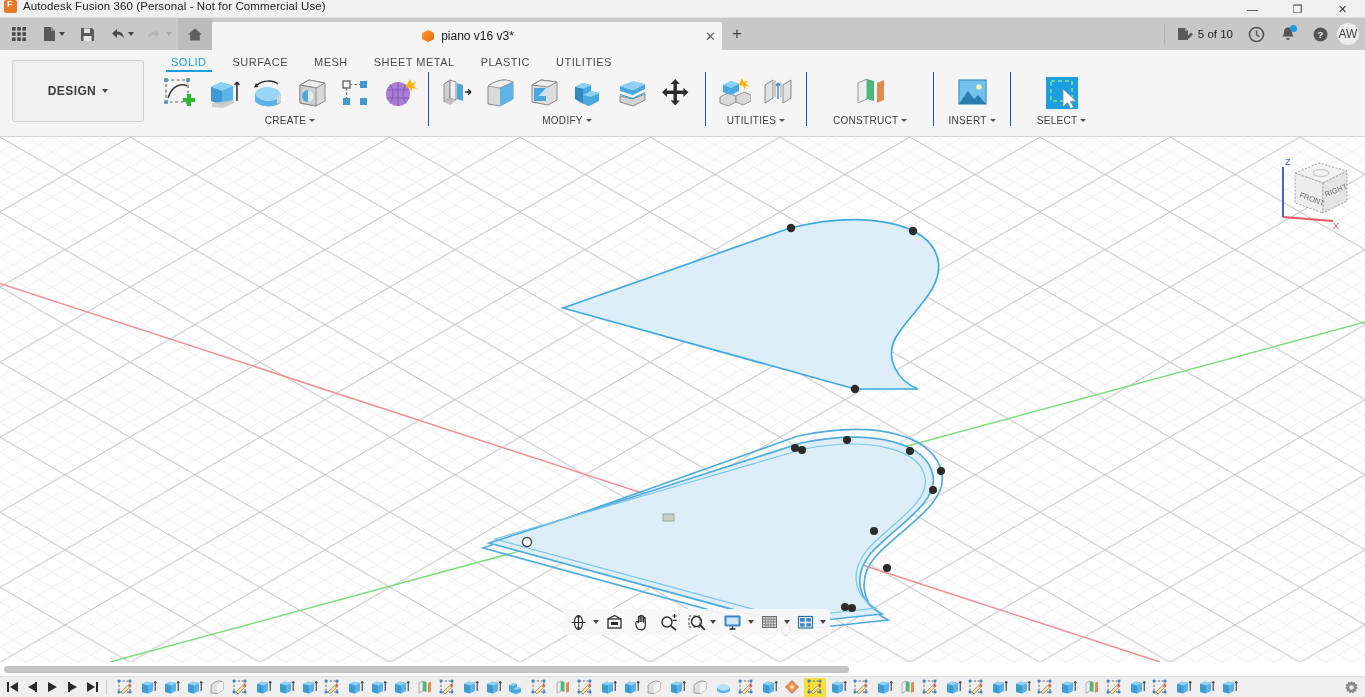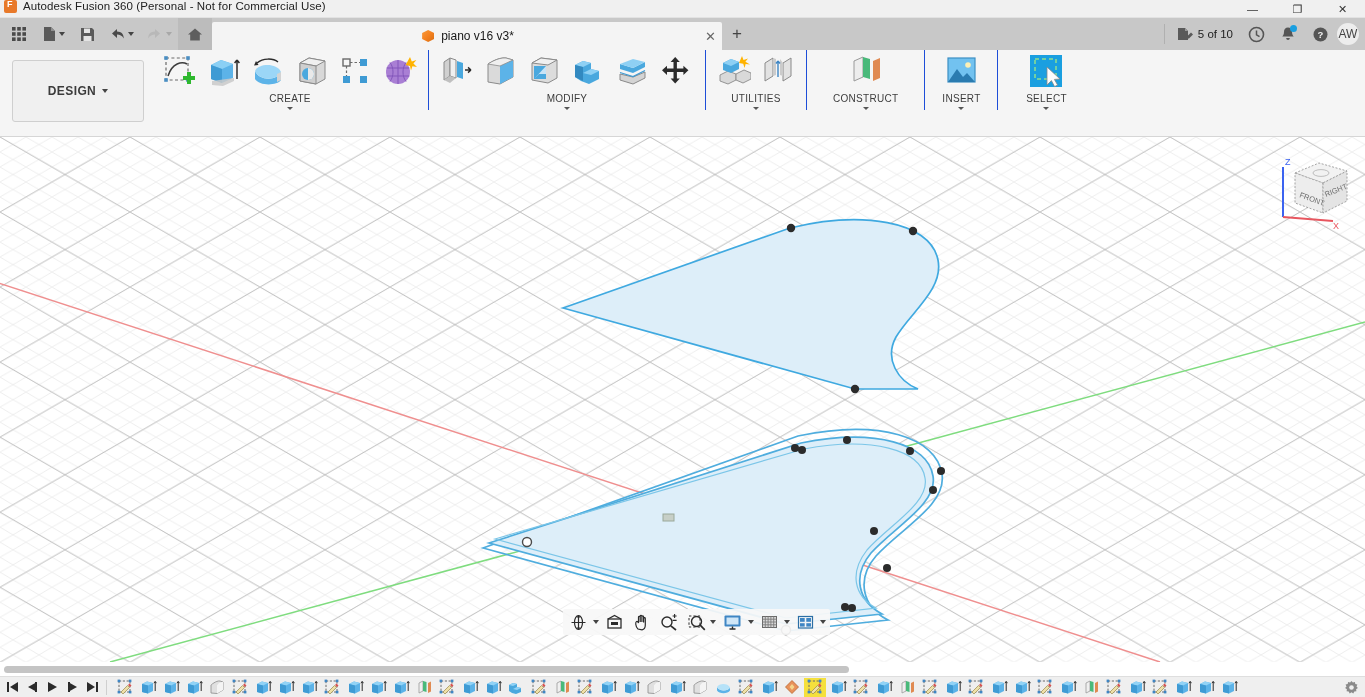--- a/index.html
+++ b/index.html
@@ -101,21 +101,21 @@
   }
   #toolrow { flex: 1; display: flex; align-items: flex-start; padding-left: 8px; }
   .tgroup { display: flex; flex-direction: column; align-items: center; position: relative; padding: 0 6px; }
   .tgroup + .tgroup { border-left: 1px solid #1d4ed8; }
   .ticons { display: flex; align-items: flex-end; height: 42px; padding-top: 2px; }
   .titem {
     width: 44px; height: 42px; display: flex; align-items: center; justify-content: center;
     position: relative;
   }
   .titem.sel { background: transparent; }
-  .glabel { font-size: 10px; color: #3c3c3c; letter-spacing: 0.3px; display: flex; align-items: center; gap: 3px; padding-top: 1px; flex-direction: column; }
+  .glabel { font-size: 10px; color: #3c3c3c; letter-spacing: 0.3px; display: flex; align-items: center; gap: 3px; padding-top: 1px; }
   .caret-xs { width: 0; height: 0; border-left: 3px solid transparent; border-right: 3px solid transparent; border-top: 3.5px solid #555; }
 
   
   #canvas {
     position: absolute; left: 0; top: 137px; width: 1365px; height: 525px;
     background: #ffffff; overflow: hidden;
   }
   #canvas svg { display: block; }
   #viewcube { position: absolute; right: 8px; top: 14px; width: 86px; height: 80px; }
 
@@ -255,20 +255,28 @@
   </div>
 </div>
 
 <div id="ribbon">
   <div id="designbox">
     <span class="lbl">DESIGN</span>
     <i class="caret-sm" style="margin-left:6px"></i>
   </div>
 
   <div id="ribbon-right">
+    <div id="tabrow">
+      <div class="rtab active">SOLID</div>
+      <div class="rtab">SURFACE</div>
+      <div class="rtab">MESH</div>
+      <div class="rtab">SHEET METAL</div>
+      <div class="rtab">PLASTIC</div>
+      <div class="rtab">UTILITIES</div>
+    </div>
 
     <div id="toolrow">
 
       <div class="tgroup">
         <div class="ticons">
           <div class="titem">
             <svg width="34" height="32" viewBox="0 0 34 32">
               <rect x="3" y="3" width="22" height="22" fill="none" stroke="#6a6a6a" stroke-width="1.2" stroke-dasharray="3,2.4"></rect>
               <path d="M5 21 C9 8 19 6 24 9" fill="none" stroke="#3c3c3c" stroke-width="1.5"></path>
               <g fill="#4a8ec2">

